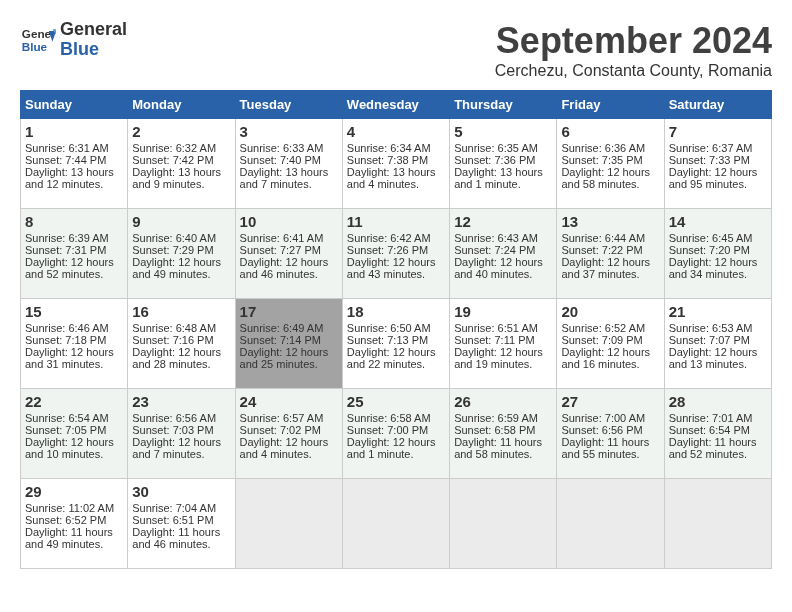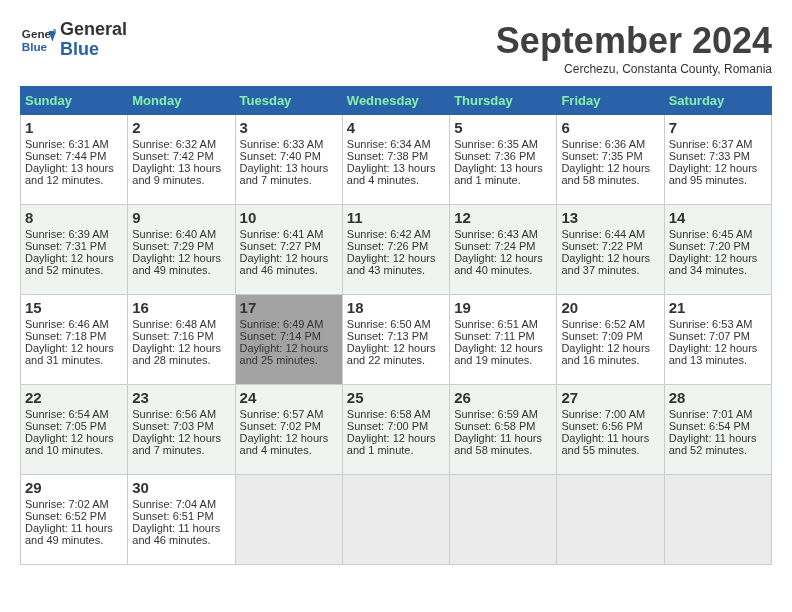--- a/index.html
+++ b/index.html
@@ -34,32 +34,32 @@
     }
     .title-section {
       text-align: right;
     }
     .month-title {
       font-size: 36px;
       font-weight: bold;
       color: #404040;
     }
     .location-title {
-      font-size: 12px;
+      font-size: 16px;
       color: #333;
       text-align: right;
     }
     table {
       width: 100%;
       border-collapse: collapse;
       table-layout: fixed;
     }
     th {
       background: #2962a8;
-      color: #86efac;
+      color: #ffffff;
       padding: 6px 4px;
       font-size: 13px;
       text-align: left;
       font-weight: bold;
       border: 1px solid #2962a8;
     }
     td {
       border: 1px solid #ccc;
       vertical-align: top;
       padding: 4px;
@@ -155,21 +155,21 @@
       <tr class="row-band-3">
         <td style="background: rgb(240, 244, 240);"><span class="day-number">22</span><span>Sunrise: 6:54 AM</span><br><span>Sunset: 7:05 PM</span><br><span>Daylight: 12 hours and 10 minutes.</span></td>
         <td style="background: rgb(240, 244, 240);"><span class="day-number">23</span><span>Sunrise: 6:56 AM</span><br><span>Sunset: 7:03 PM</span><br><span>Daylight: 12 hours and 7 minutes.</span></td>
         <td style="background: rgb(240, 244, 240);"><span class="day-number">24</span><span>Sunrise: 6:57 AM</span><br><span>Sunset: 7:02 PM</span><br><span>Daylight: 12 hours and 4 minutes.</span></td>
         <td style="background: rgb(240, 244, 240);"><span class="day-number">25</span><span>Sunrise: 6:58 AM</span><br><span>Sunset: 7:00 PM</span><br><span>Daylight: 12 hours and 1 minute.</span></td>
         <td style="background: rgb(240, 244, 240);"><span class="day-number">26</span><span>Sunrise: 6:59 AM</span><br><span>Sunset: 6:58 PM</span><br><span>Daylight: 11 hours and 58 minutes.</span></td>
         <td style="background: rgb(240, 244, 240);"><span class="day-number">27</span><span>Sunrise: 7:00 AM</span><br><span>Sunset: 6:56 PM</span><br><span>Daylight: 11 hours and 55 minutes.</span></td>
         <td style="background: rgb(240, 244, 240);"><span class="day-number">28</span><span>Sunrise: 7:01 AM</span><br><span>Sunset: 6:54 PM</span><br><span>Daylight: 11 hours and 52 minutes.</span></td>
       </tr>
       <tr class="row-band-4">
-        <td style="background: rgb(255, 255, 255);"><span class="day-number">29</span><span>Sunrise: 7:02 AM</span><br><span>Sunset: 6:52 PM</span><br><span>Daylight: 11 hours and 49 minutes.</span></td>
+        <td style="background: rgb(255, 255, 255);"><span class="day-number">29</span><span>Sunrise: 11:02 AM</span><br><span>Sunset: 6:52 PM</span><br><span>Daylight: 11 hours and 49 minutes.</span></td>
         <td style="background: rgb(255, 255, 255);"><span class="day-number">30</span><span>Sunrise: 7:04 AM</span><br><span>Sunset: 6:51 PM</span><br><span>Daylight: 11 hours and 46 minutes.</span></td>
         <td class="empty" style="background: rgb(235, 235, 235);"></td>
         <td class="empty" style="background: rgb(235, 235, 235);"></td>
         <td class="empty" style="background: rgb(235, 235, 235);"></td>
         <td class="empty" style="background: rgb(235, 235, 235);"></td>
         <td class="empty" style="background: rgb(235, 235, 235);"></td>
       </tr>
     </tbody>
 </table>
 

